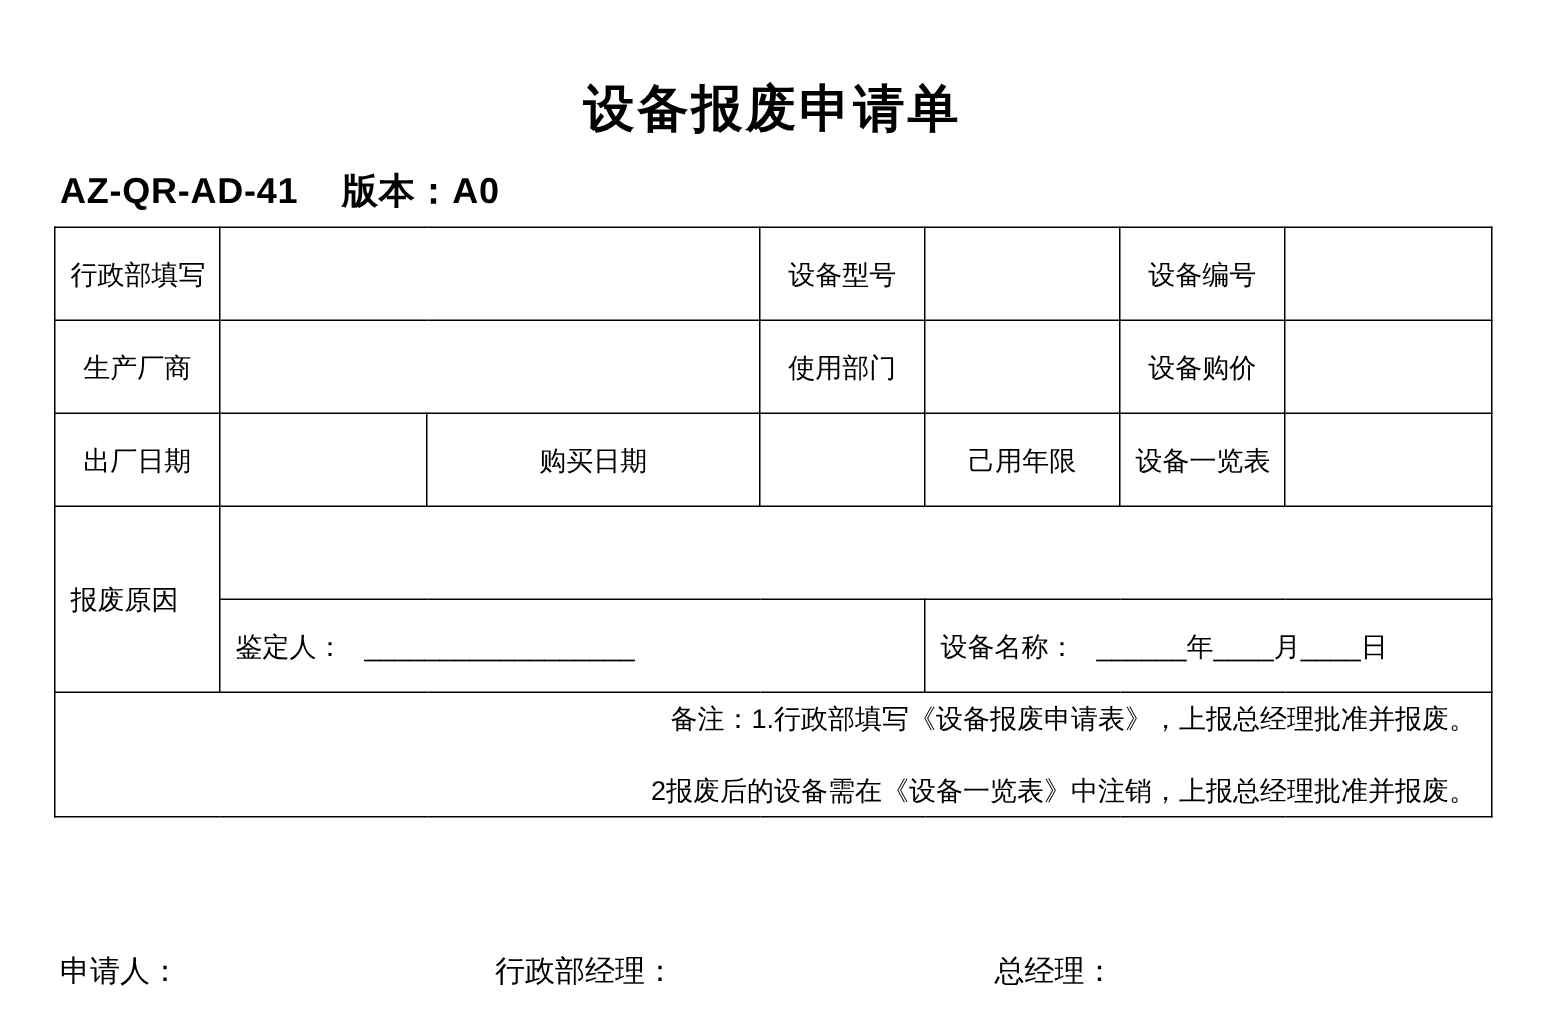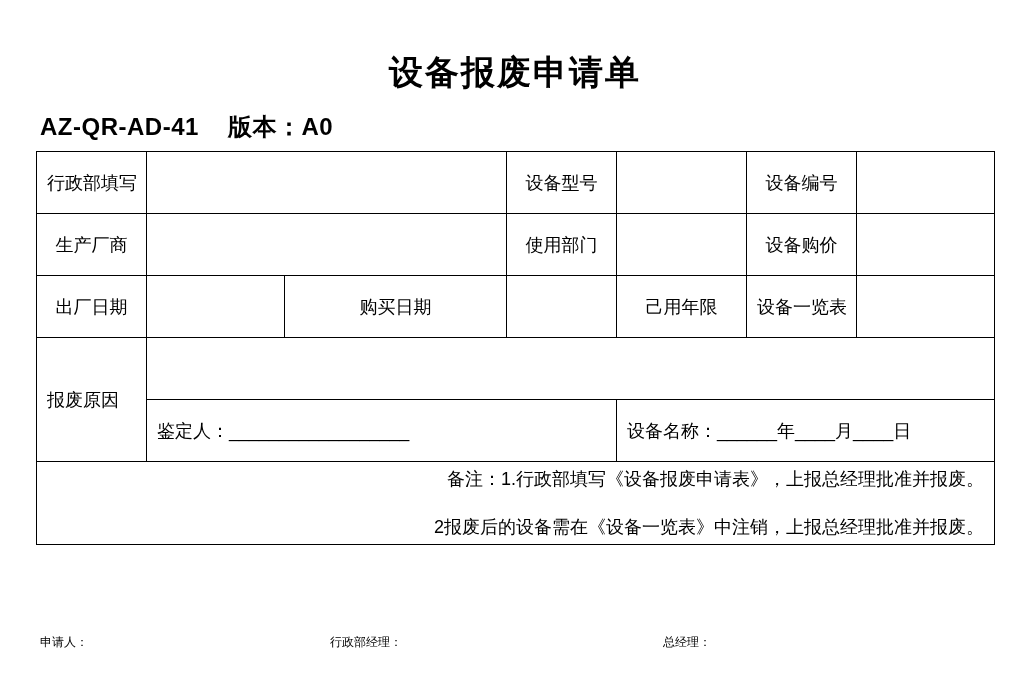--- a/index.html
+++ b/index.html
@@ -74,20 +74,21 @@
   td.reason-blank {
     height: 115px;
   }
   td.signrow {
     height: 50px;
     font-size: 18px;
     white-space: nowrap;
   }
   td.signrow .line {
     letter-spacing: 0px;
+    margin-left: 14px;
   }
   td.note {
     height: 105px;
     text-align: right;
     padding: 8px 10px 8px 8px;
     font-size: 18px;
     line-height: 1.9;
     vertical-align: top;
   }
   .note-line1 {
@@ -97,21 +98,21 @@
     display: block;
     padding-left: 52px;
     margin-top: 14px;
   }
   .footer {
     position: absolute;
     left: 0;
     top: 622px;
     width: 1030px;
     height: 40px;
-    font-size: 12px;
+    font-size: 20px;
   }
   .footer span {
     position: absolute;
     white-space: nowrap;
   }
   .f1 { left: 40px; }
   .f2 { left: 330px; }
   .f3 { left: 663px; }
   .num-overlay {
     font-size: 18px;

